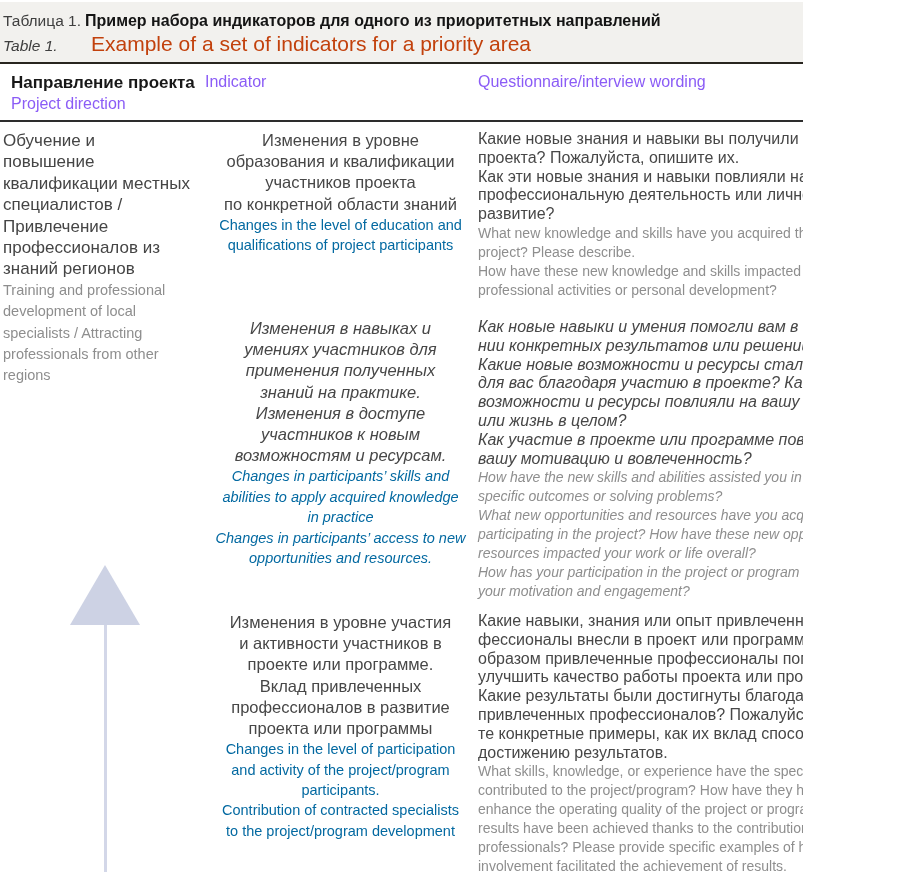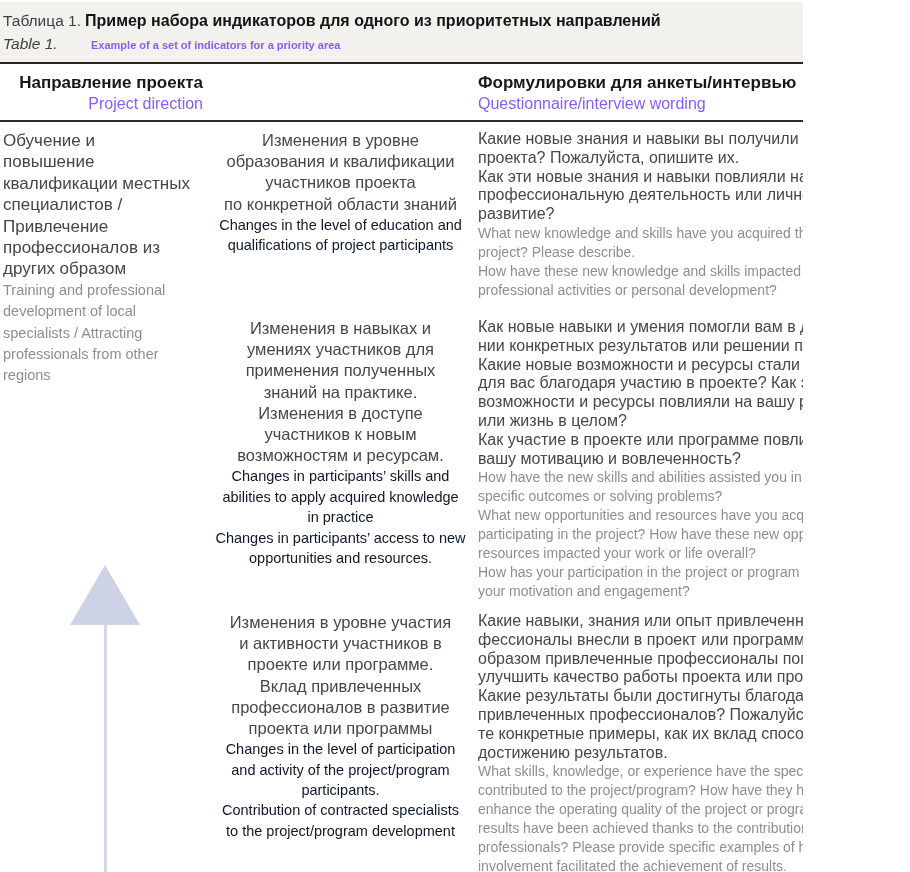--- a/index.html
+++ b/index.html
@@ -15,57 +15,57 @@
   .caption{
     margin-top:2px;
     height:60px;
     background:#f2f1ee;
     box-sizing:border-box;
     padding:7px 0 0 3px;
   }
   .cap-line{font-size:15.5px;line-height:23px;color:#3f3f3f;white-space:pre;}
   .cap-line .cap-bold-ru{font-weight:bold;color:#141414;font-size:16px;margin-left:4px;}
   .cap-label-en{display:inline-block;width:88px;font-style:italic;}
-  .cap-line .cap-bold-en{font-weight:bold;color:#8b5cf6;font-size:11px;}
+  .cap-line .cap-bold-en{font-weight:normal;color:#c2410c;font-size:21px;}
   
   .rule-thick{height:2px;background:#28251f;}
   .rule-thin{height:2px;background:#2d2d2d;}
   
   .thead{
     height:56px;
     box-sizing:border-box;
     display:grid;
     grid-template-columns:203px 273px 1fr;
     padding-top:8px;
   }
   .th{overflow:visible;}
   .th-ru{font-weight:bold;font-size:17px;line-height:22px;color:#181818;white-space:pre;}
   .th-en{font-size:16px;line-height:19px;color:#8b5cf6;white-space:pre;}
-  .th.c1{padding-left:11px;text-align:right;}
+  .th.c1{padding-left:11px;}
   .th.c2{padding-left:2px;}
   .th.c3{padding-left:2px;}
   
   .tbody{
     height:750px;
     display:grid;
     grid-template-columns:203px 273px 1fr;
     grid-template-rows:184px 294px 1fr;
   }
   .cell{box-sizing:border-box;padding-top:8px;overflow:visible;}
   .cell.rB,.cell.rC{padding-top:12px;}
   .cell.c1{grid-column:1;grid-row:1/4;padding-left:3px;}
   .cell.c2{grid-column:2;padding-left:2px;text-align:center;}
   .cell.c3{grid-column:3;padding-left:2px;}
-  .rA{grid-row:1;} .rB{grid-row:2;} .rC{grid-row:3;}
+  .rA{grid-row:1;} .rB{grid-row:2;font-style:italic;} .rC{grid-row:3;}
   .txt{white-space:pre;}
   
   .c1 .ru{font-size:17px;line-height:21.4px;color:#454545;}
   .c1 .en{font-size:14.5px;line-height:21.4px;color:#8e8e8e;}
   .c2 .ru{font-size:16.5px;line-height:21.2px;color:#474747;}
-  .c2 .en{font-size:14.5px;line-height:20.4px;color:#0f172a;}
+  .c2 .en{font-size:14.5px;line-height:20.4px;color:#0369a1;}
   
   .c3 .ru{font-size:16px;line-height:18.8px;color:#474747;}
   .c3 .en{font-size:14px;line-height:19px;color:#8e8e8e;}
   
   .arrow-head{
     position:absolute;left:70px;top:565px;
     width:0;height:0;
     border-left:35px solid transparent;
     border-right:35px solid transparent;
     border-bottom:60px solid #cdd2e4;
@@ -87,39 +87,39 @@
   </header>
 
   <div class="rule-thick"></div>
 
   <div class="thead">
     <div class="th c1">
       <div class="th-ru">Направление проекта</div>
       <div class="th-en">Project direction</div>
     </div>
     <div class="th c2">
+      <div class="th-en">Indicator</div>
     </div>
     <div class="th c3">
-      <div class="th-ru">Формулировки для анкеты/интервью</div>
       <div class="th-en">Questionnaire/interview wording</div>
     </div>
   </div>
 
   <div class="rule-thin"></div>
 
   <main class="tbody">
 
     <div class="cell c1">
       <div class="txt ru">Обучение и
 повышение
 квалификации местных
 специалистов /
 Привлечение
 профессионалов из
-других образом</div>
+знаний регионов</div>
       <div class="txt en">Training and professional
 development of local
 specialists / Attracting
 professionals from other
 regions</div>
     </div>
 
     <div class="cell c2 rA">
       <div class="txt ru">Изменения в уровне
 образования и квалификации

